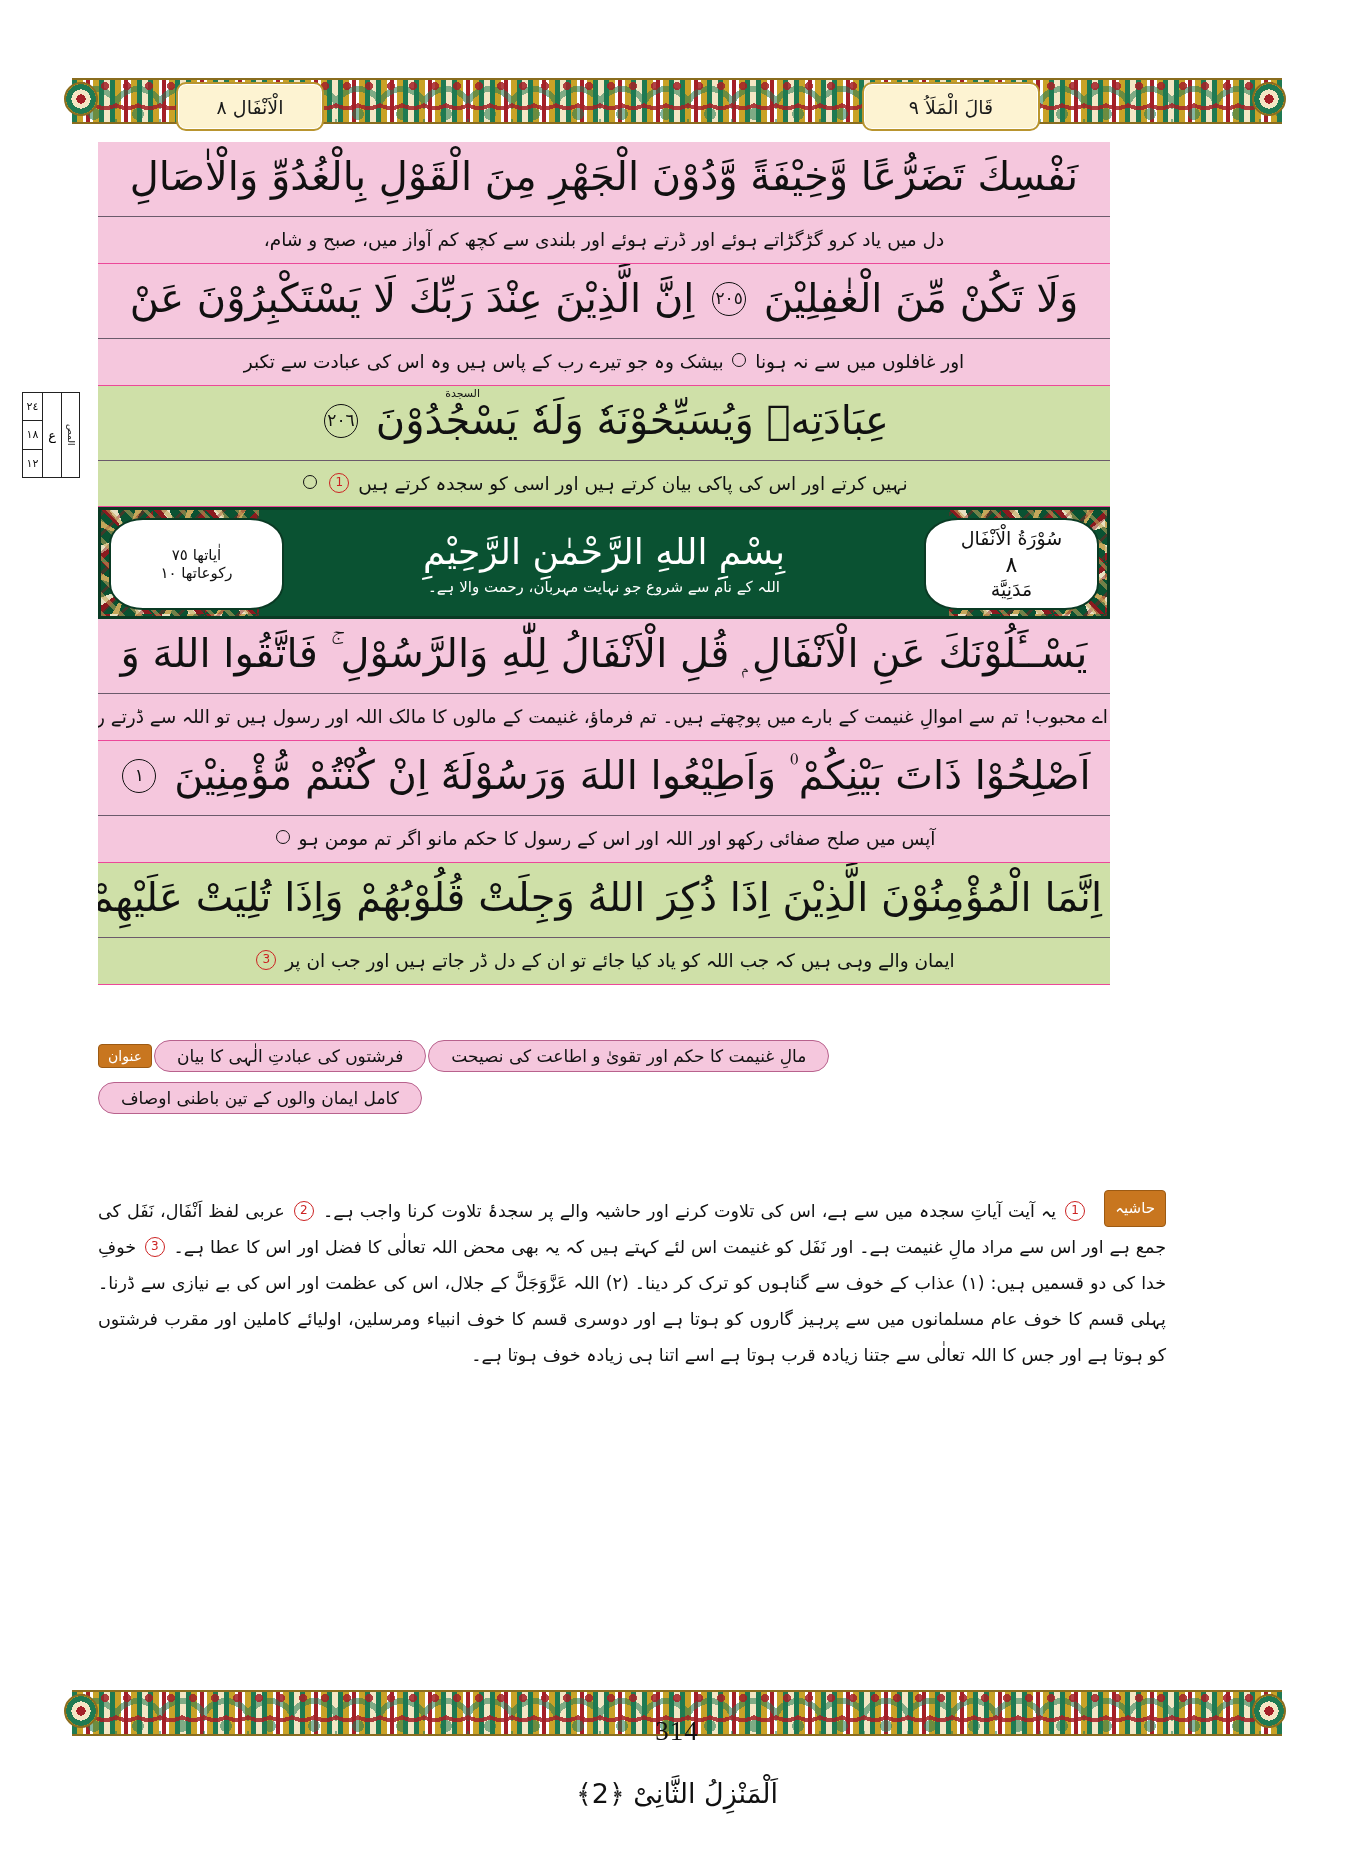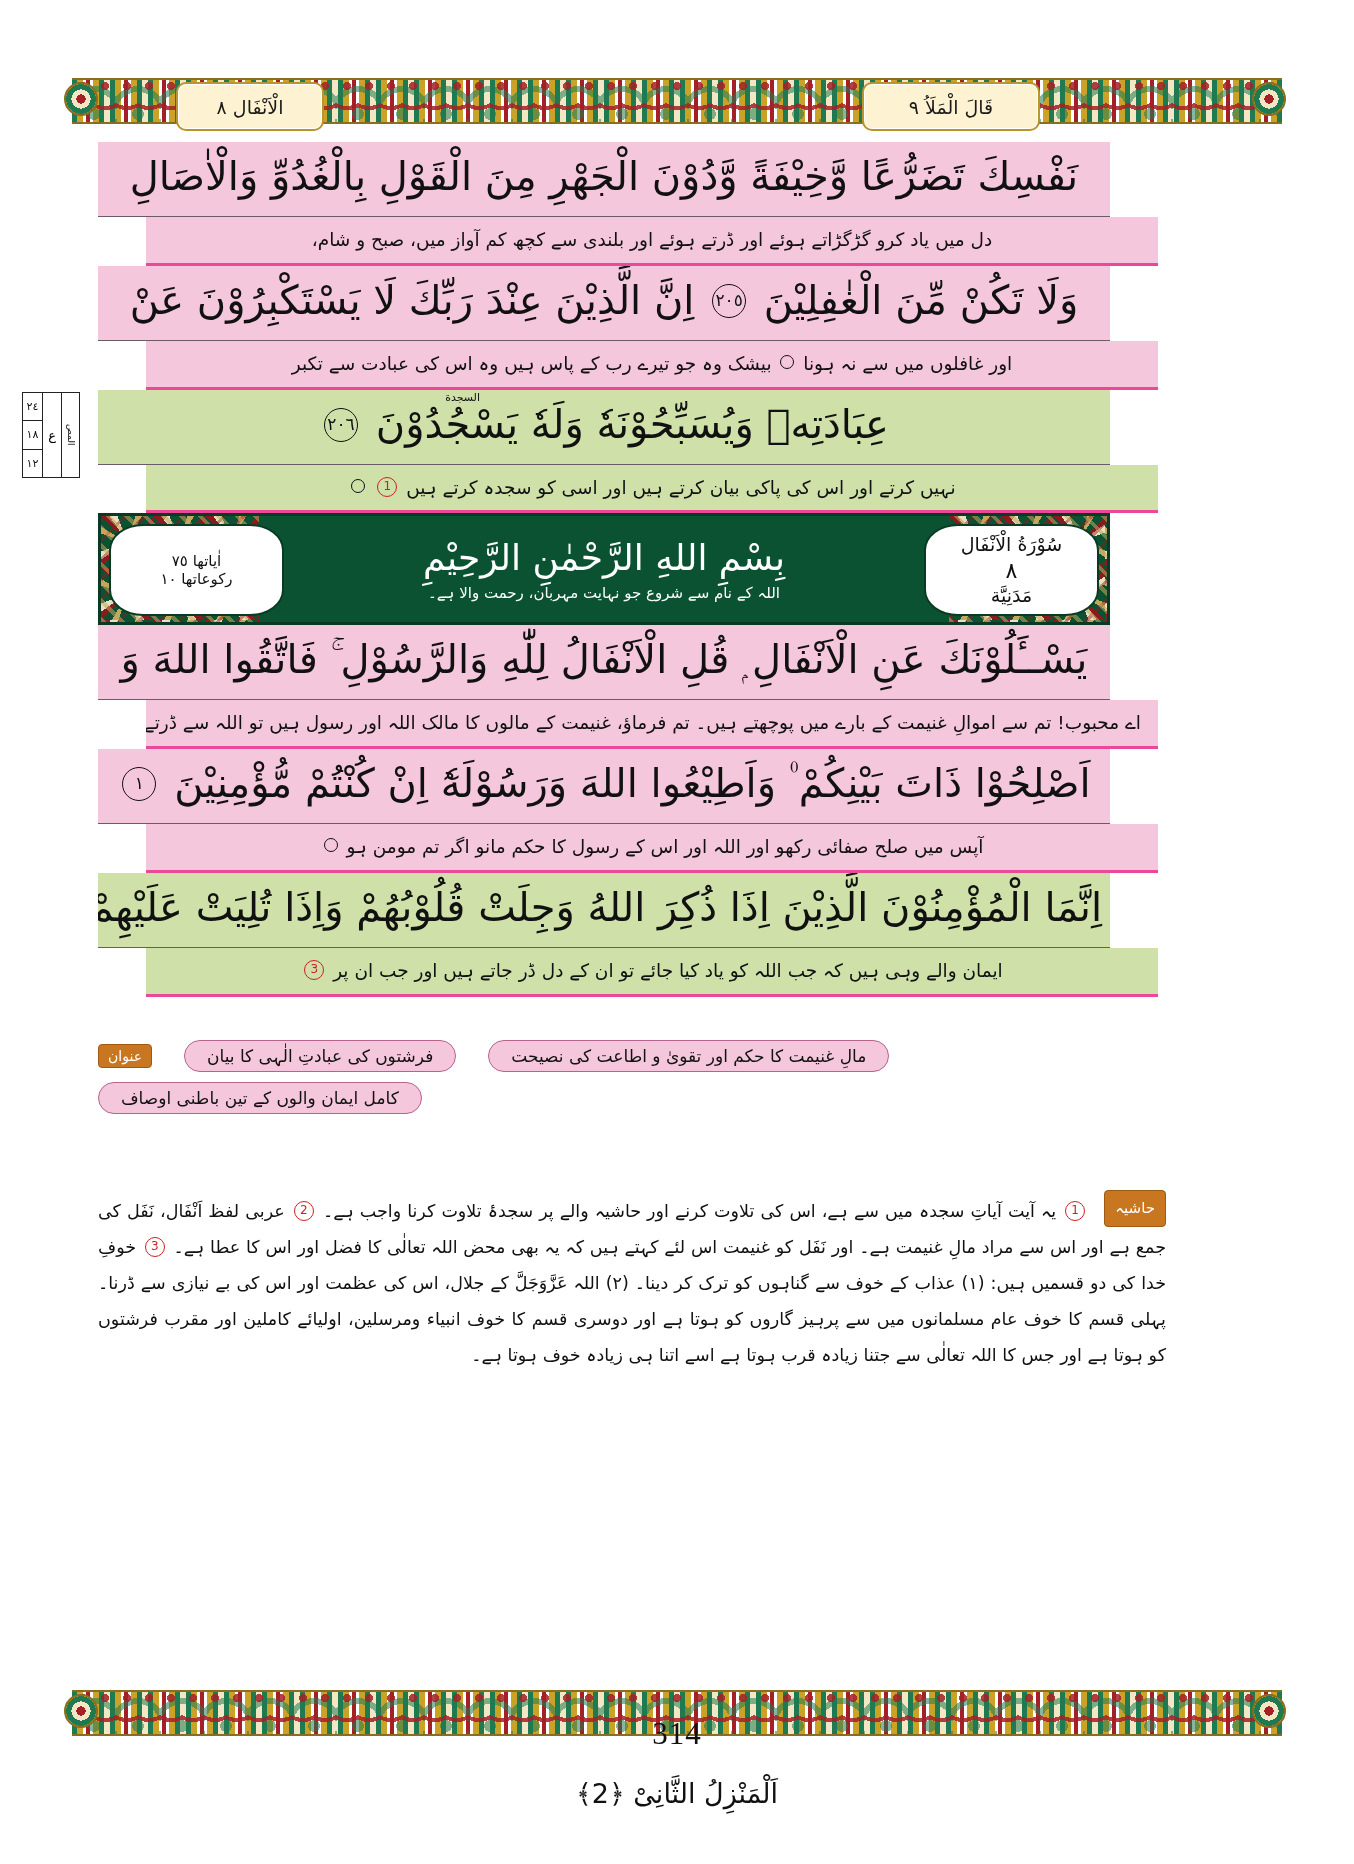--- a/index.html
+++ b/index.html
@@ -91,29 +91,28 @@
     font-size: 40px;
     line-height: 1.5;
     color: #111111;
     white-space: nowrap;
     overflow: hidden;
     letter-spacing: -1px;
   }
   .trans-row {
     direction: rtl;
     text-align: center;
-    padding: 9px 17px;
-    border-bottom: 3px solid #ec4899;
+    padding: 9px 2px;
+    border-bottom: 1px solid #ec4899;
     font-family: "DejaVu Sans", "Liberation Sans", sans-serif;
     font-size: 18.5px;
     line-height: 1.5;
     color: #111111;
     white-space: nowrap;
     overflow: hidden;
-    margin-left: 48px;
   }
   .pink  { background: #f5c7dd; }
   .green { background: #cfe0a8; }
 
   .ayah-row .marker {
     display: inline-block;
     border: 1.5px solid #111;
     border-radius: 50%;
     font-size: 17px;
     width: 34px; height: 34px; line-height: 31px;
@@ -225,21 +224,21 @@
   .banner-center .bism-ur {
     font-family: "DejaVu Sans", "Liberation Sans", sans-serif;
     font-size: 15px; margin-top: 6px; white-space: nowrap;
   }
 
   
   .topics { position: absolute; left: 98px; top: 1040px; width: 1068px; }
   .topic-line {
     display: flex; flex-direction: row-reverse;
     align-items: center; justify-content: flex-start;
-    gap: 32px; margin-bottom: 10px;
+    gap: 2px; margin-bottom: 10px;
     direction: rtl;
   }
   .topic-tag {
     background: #c8761f; color: #ffffff;
     border-radius: 4px;
     font-family: "DejaVu Sans", "Liberation Sans", sans-serif;
     font-size: 14px; padding: 3px 9px;
     border: 1px solid #9c5a13;
   }
   .pill {
@@ -278,21 +277,21 @@
     font-size: 12px; text-align: center;
     margin: 0 3px; vertical-align: 3px;
     font-family: "DejaVu Sans", sans-serif;
   }
 
   
   .page-number {
     position: absolute; left: 0; right: 0; top: 1716px;
     text-align: center;
     font-family: "Liberation Serif", serif;
-    font-size: 31px; color: #111; letter-spacing: 1px;
+    font-size: 27px; color: #111; letter-spacing: 1px;
   }
   .manzil {
     position: absolute; left: 0; right: 0; top: 1778px;
     text-align: center;
     font-family: "DejaVu Sans", "Liberation Sans", sans-serif;
     font-size: 27px; color: #111; direction: rtl;
   }
   .sajda-mark {
     position: absolute;
     font-family: "DejaVu Sans", sans-serif;

